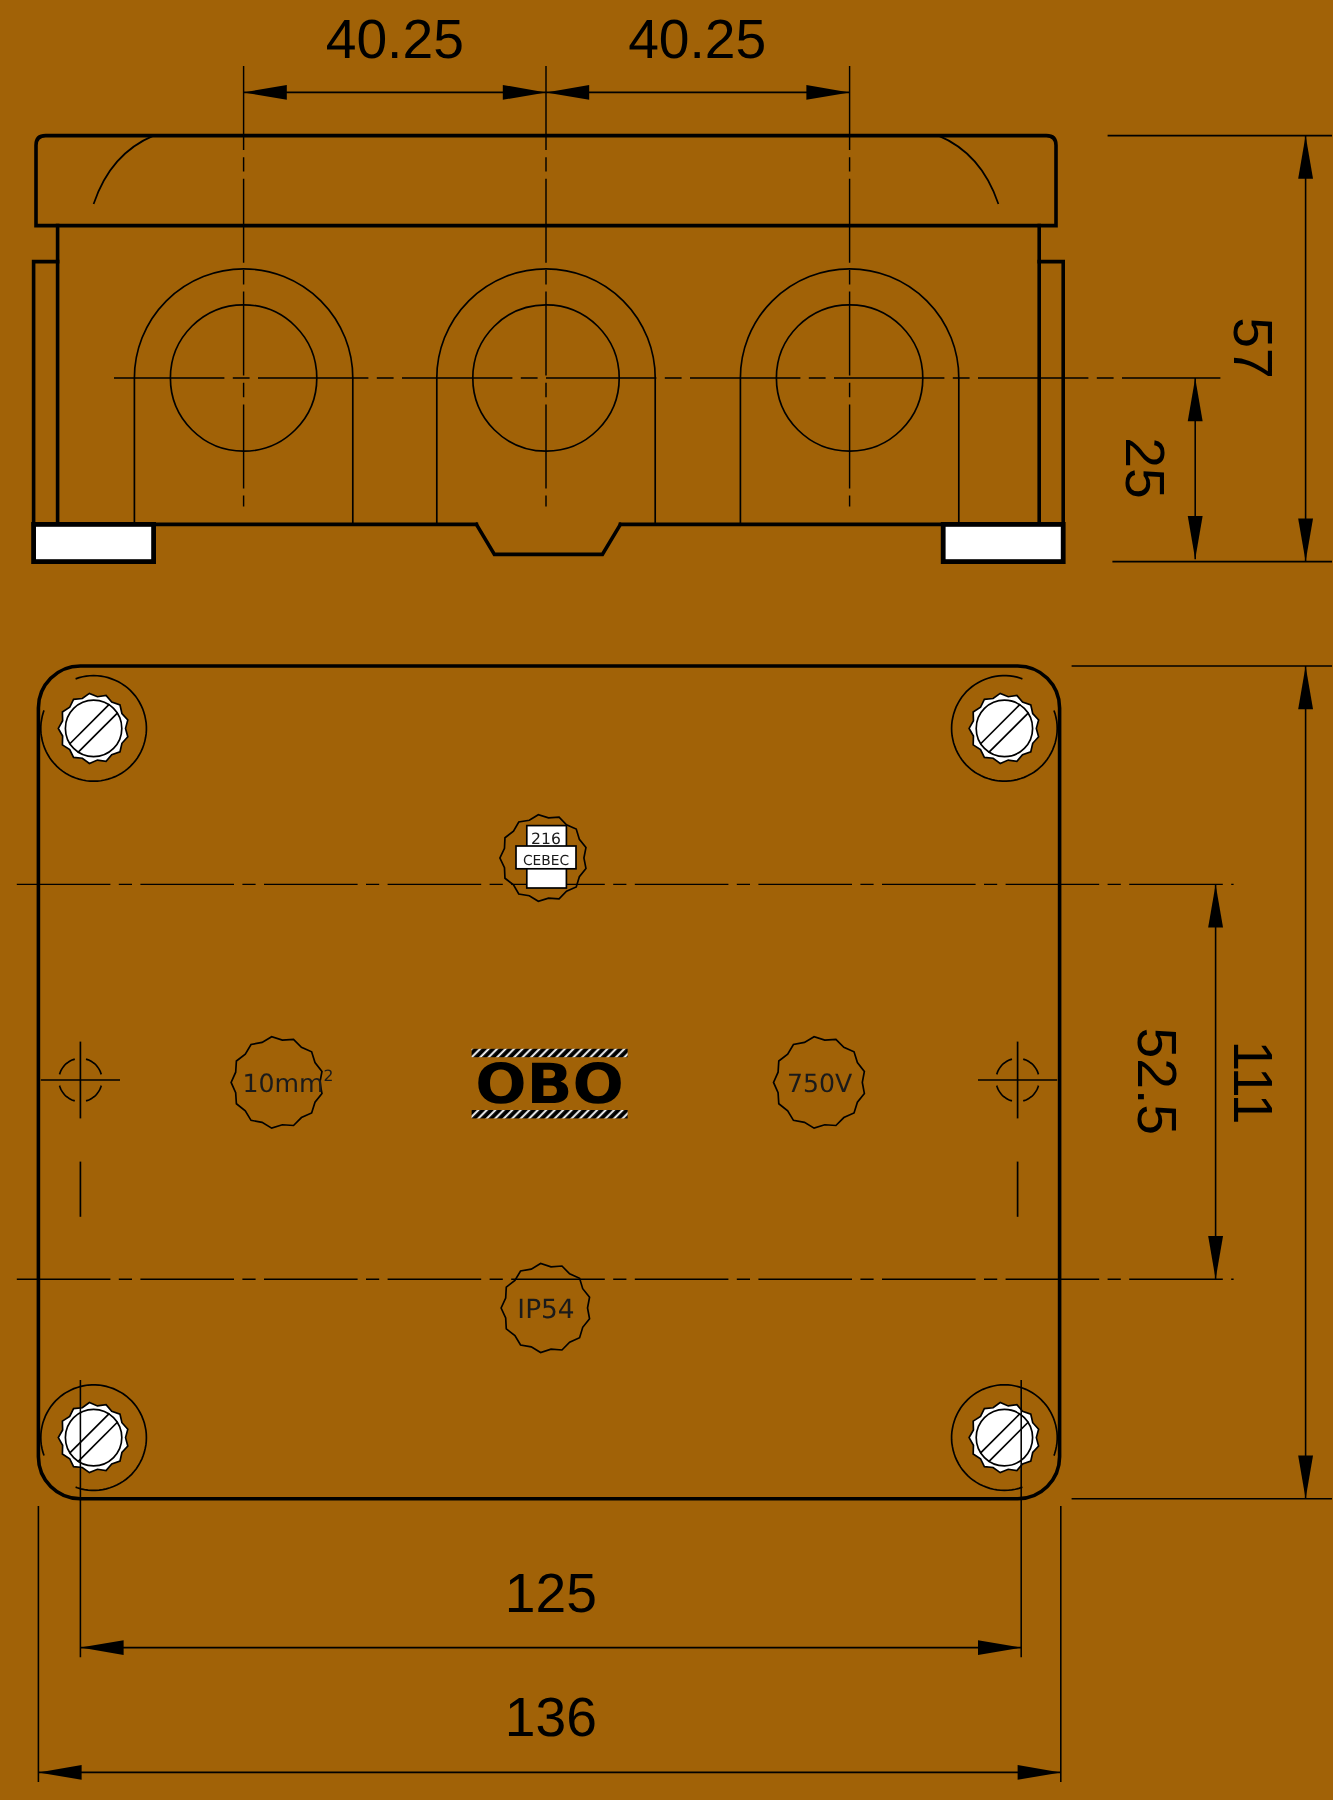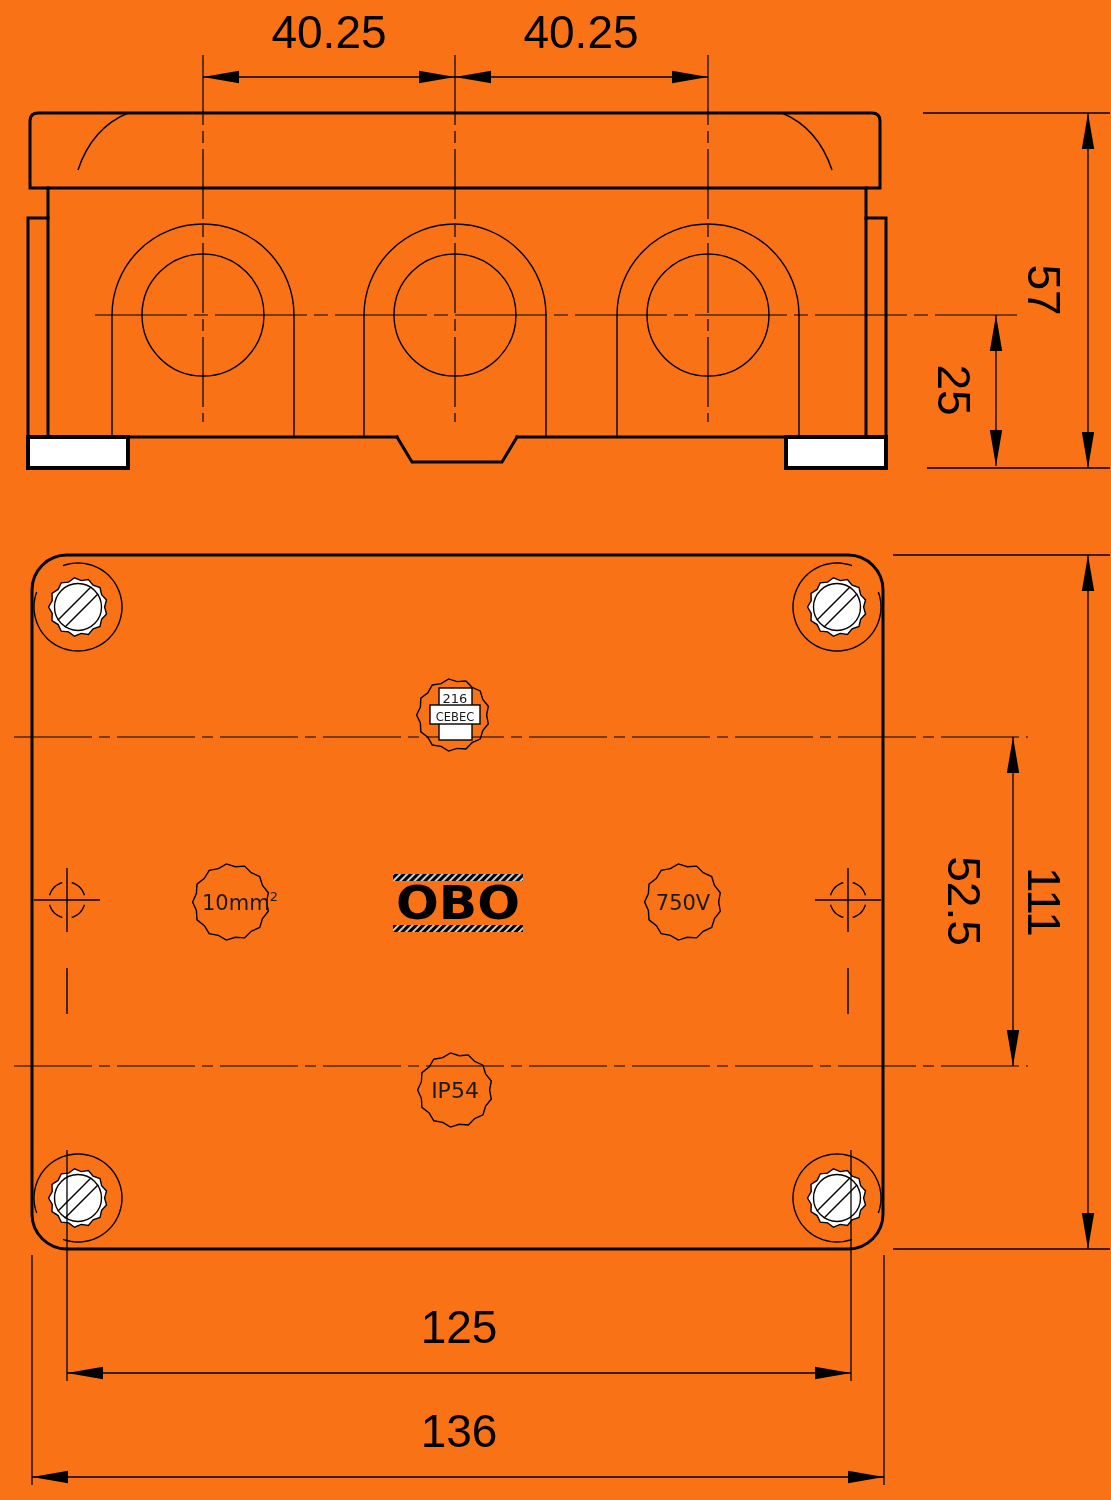--- a/index.html
+++ b/index.html
@@ -1,16 +1,16 @@
 <!DOCTYPE html>
 <html><head>
 <meta charset="utf-8">
 <style>
   html,body{margin:0;padding:0;background:#ffffff;}
-  .stage{position:relative;width:1111px;height:1500px;background:#f97316;overflow:hidden;}
+  .stage{position:relative;width:1111px;height:1500px;background:#a16207;overflow:hidden;}
   svg{display:block;}
   text{fill:#000;}
   .dimtxt{font-family:"Liberation Sans","DejaVu Sans",sans-serif;font-size:46px;fill:#000;}
   .marktxt{font-family:"DejaVu Sans",sans-serif;fill:#1a1a1a;}
   .thick{stroke:#000;stroke-width:3;fill:none;stroke-linecap:square;}
   .thick4{stroke:#000;stroke-width:4;fill:none;stroke-linecap:square;}
   .thin{stroke:#000;stroke-width:1.4;fill:none;}
   .dim{stroke:#000;stroke-width:1.3;fill:none;}
   .cl{stroke:#000;stroke-width:1.2;fill:none;}
   .arrow{fill:#000;stroke:none;}

